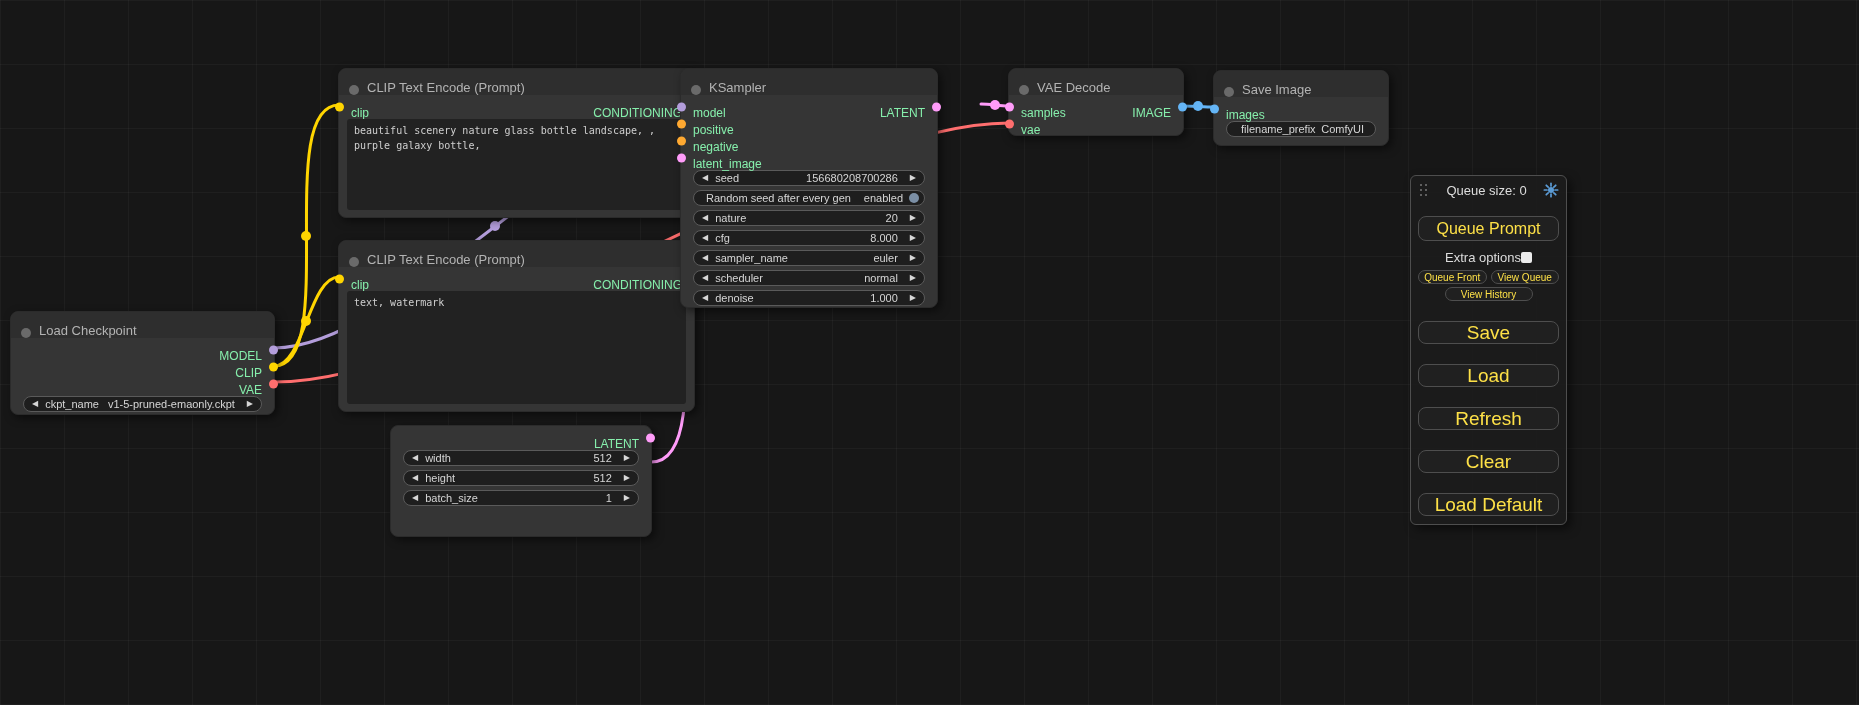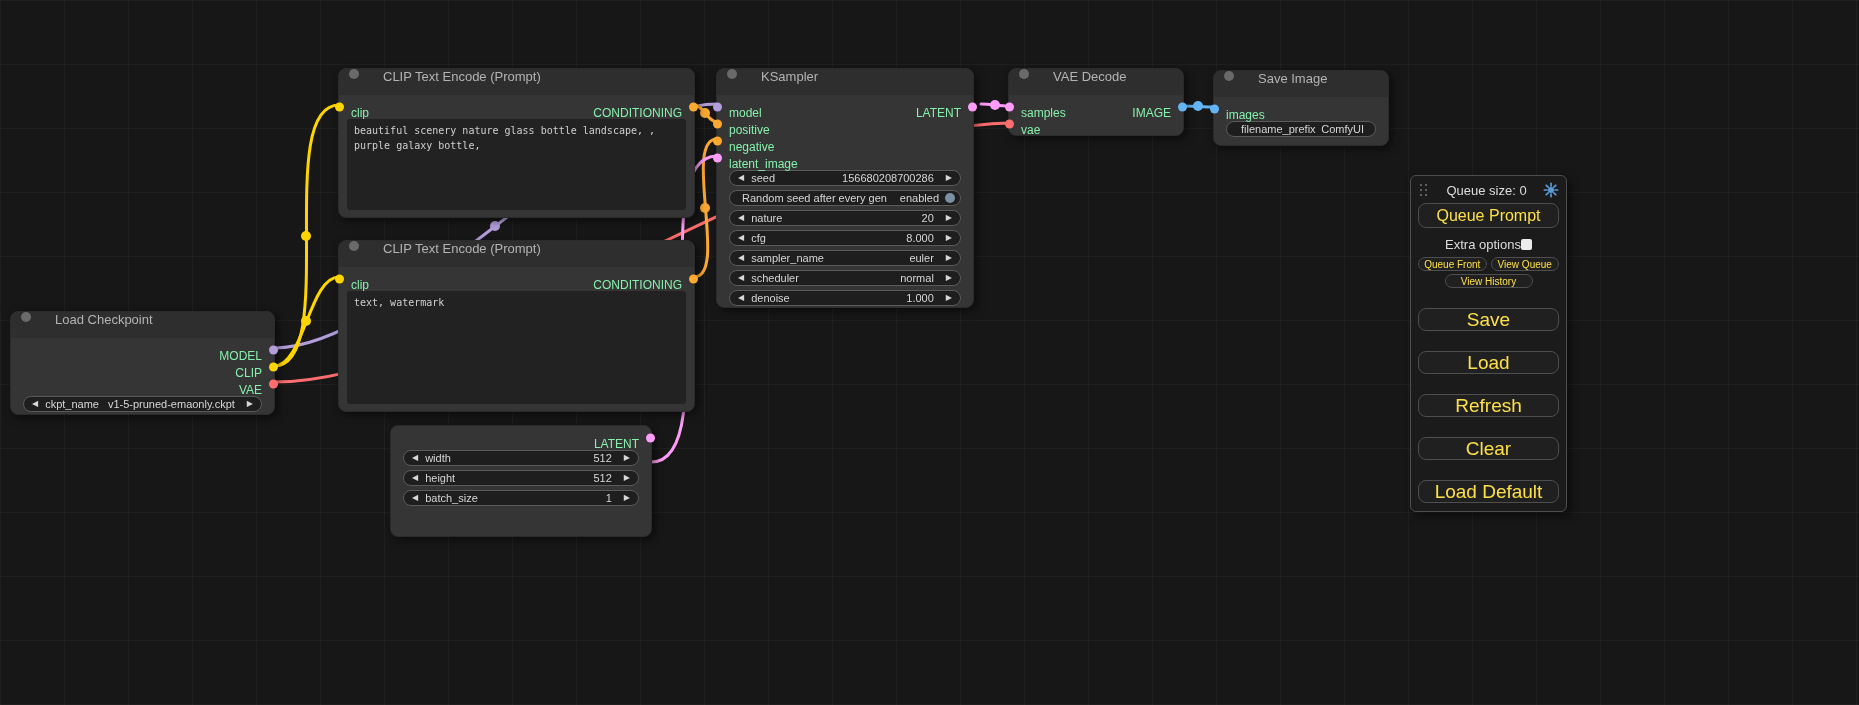--- a/index.html
+++ b/index.html
@@ -9,21 +9,21 @@
   #grid { position:absolute; inset:0;
     background-image:
       linear-gradient(rgba(255,255,255,.035) 1px, transparent 1px),
       linear-gradient(90deg, rgba(255,255,255,.035) 1px, transparent 1px);
     background-size:64px 64px; }
   .links { position:absolute; left:0; top:0; z-index:1; }
   .links path { fill:none; stroke-width:3; stroke-linecap:round; }
 
   .node { position:absolute; z-index:2; background:#353535; border:1px solid #2b2b2b;
     border-radius:8px; box-shadow:3px 3px 9px rgba(0,0,0,.5); color:#b4b4b4; }
-  .node-title { height:26px; display:flex; align-items:flex-start; gap:24px; padding:0 10px;
+  .node-title { height:26px; display:flex; align-items:flex-end; gap:8px; padding:0 10px;
     background:#2e2e2e; border-radius:7px 7px 0 0; font-size:13px; color:#b3b3b3; }
   .collapse-dot { width:10px; height:10px; border-radius:50%; background:#6a6a6a; flex:none; }
   .title-text { white-space:nowrap; }
 
   .slot-row { position:relative; display:flex; align-items:center; height:17px; padding:0 12px; }
   .slot-row.first { margin-top:3px; }
   .slot-label { font-size:12px; color:#86efac; white-space:nowrap;margin-top:13px; }
   .out-label { margin-left:auto; }
   .slot-dot { position:absolute; width:9px; height:9px; border-radius:50%; top:50%; transform:translateY(-50%); }
   .slot-dot.in { left:-4px; }
@@ -40,21 +40,21 @@
   .widget.no-arrows .w-value { margin-right:6px; }
   .toggle-dot { width:10px; height:10px; border-radius:50%; background:#7b8fa5; flex:none; }
 
   .node-text { position:absolute; left:8px; right:8px; bottom:7px; background:#222;
     border-radius:3px; padding:5px 7px; font-family:"DejaVu Sans Mono",monospace;
     font-size:10px; line-height:1.45; color:#cfcfcf; white-space:pre-wrap; overflow:hidden; }
 
   #queue-panel { position:absolute; z-index:3; left:1410px; top:175px; width:157px;
     background:rgba(28,28,28,.96); border:1px solid #4e4e4e; border-radius:6px;
     padding:4px 7px 8px; box-shadow:4px 4px 10px rgba(0,0,0,.5); color:#ddd; }
-  .qp-header { display:flex; align-items:center; height:20px; margin-bottom:3px; }
+  .qp-header { display:flex; align-items:center; height:20px; margin-bottom:16px; }
   .qp-drag { width:12px; height:14px; position:relative; flex:none; cursor:grab; }
   .qp-drag::before { content:""; position:absolute; left:2px; top:1px; width:2px; height:2px;
     border-radius:50%; background:#777;
     box-shadow:0 5px 0 #777, 0 10px 0 #777, 5px 0 0 #777, 5px 5px 0 #777, 5px 10px 0 #777; }
   .qp-size { flex:1; text-align:center; font-size:13px; }
   .qp-gear { width:16px; height:16px; flex:none; cursor:pointer; }
   .qp-btn { display:block; width:100%; background:#202020; border:1px solid #4e4e4e;
     border-radius:8px; color:#fde047; font-family:inherit; cursor:pointer; }
   .qp-prompt { font-size:16px; height:25px; margin-bottom:7px; }
   .qp-extra { display:flex; align-items:center; justify-content:center; height:18px;
@@ -163,21 +163,21 @@
       <span class="arrow">▶</span>
     </div>
     <div class="widget">
       <span class="arrow">◀</span>
       <span class="w-label">batch_size</span>
       <span class="w-value">1</span>
       <span class="arrow">▶</span>
     </div>
   </div>
 
-  <div class="node" style="left:716px;top:68px;width:258px;height:240px;">
+  <div class="node" style="left:680px;top:68px;width:258px;height:240px;">
     <div class="node-title">
       <span class="collapse-dot"></span>
       <span class="title-text">KSampler</span>
     </div>
     <div class="slot-row first">
       <span class="slot-dot in dot-model"></span>
       <span class="slot-label">model</span>
       <span class="slot-label out-label">LATENT</span>
       <span class="slot-dot out dot-latent"></span>
     </div>

